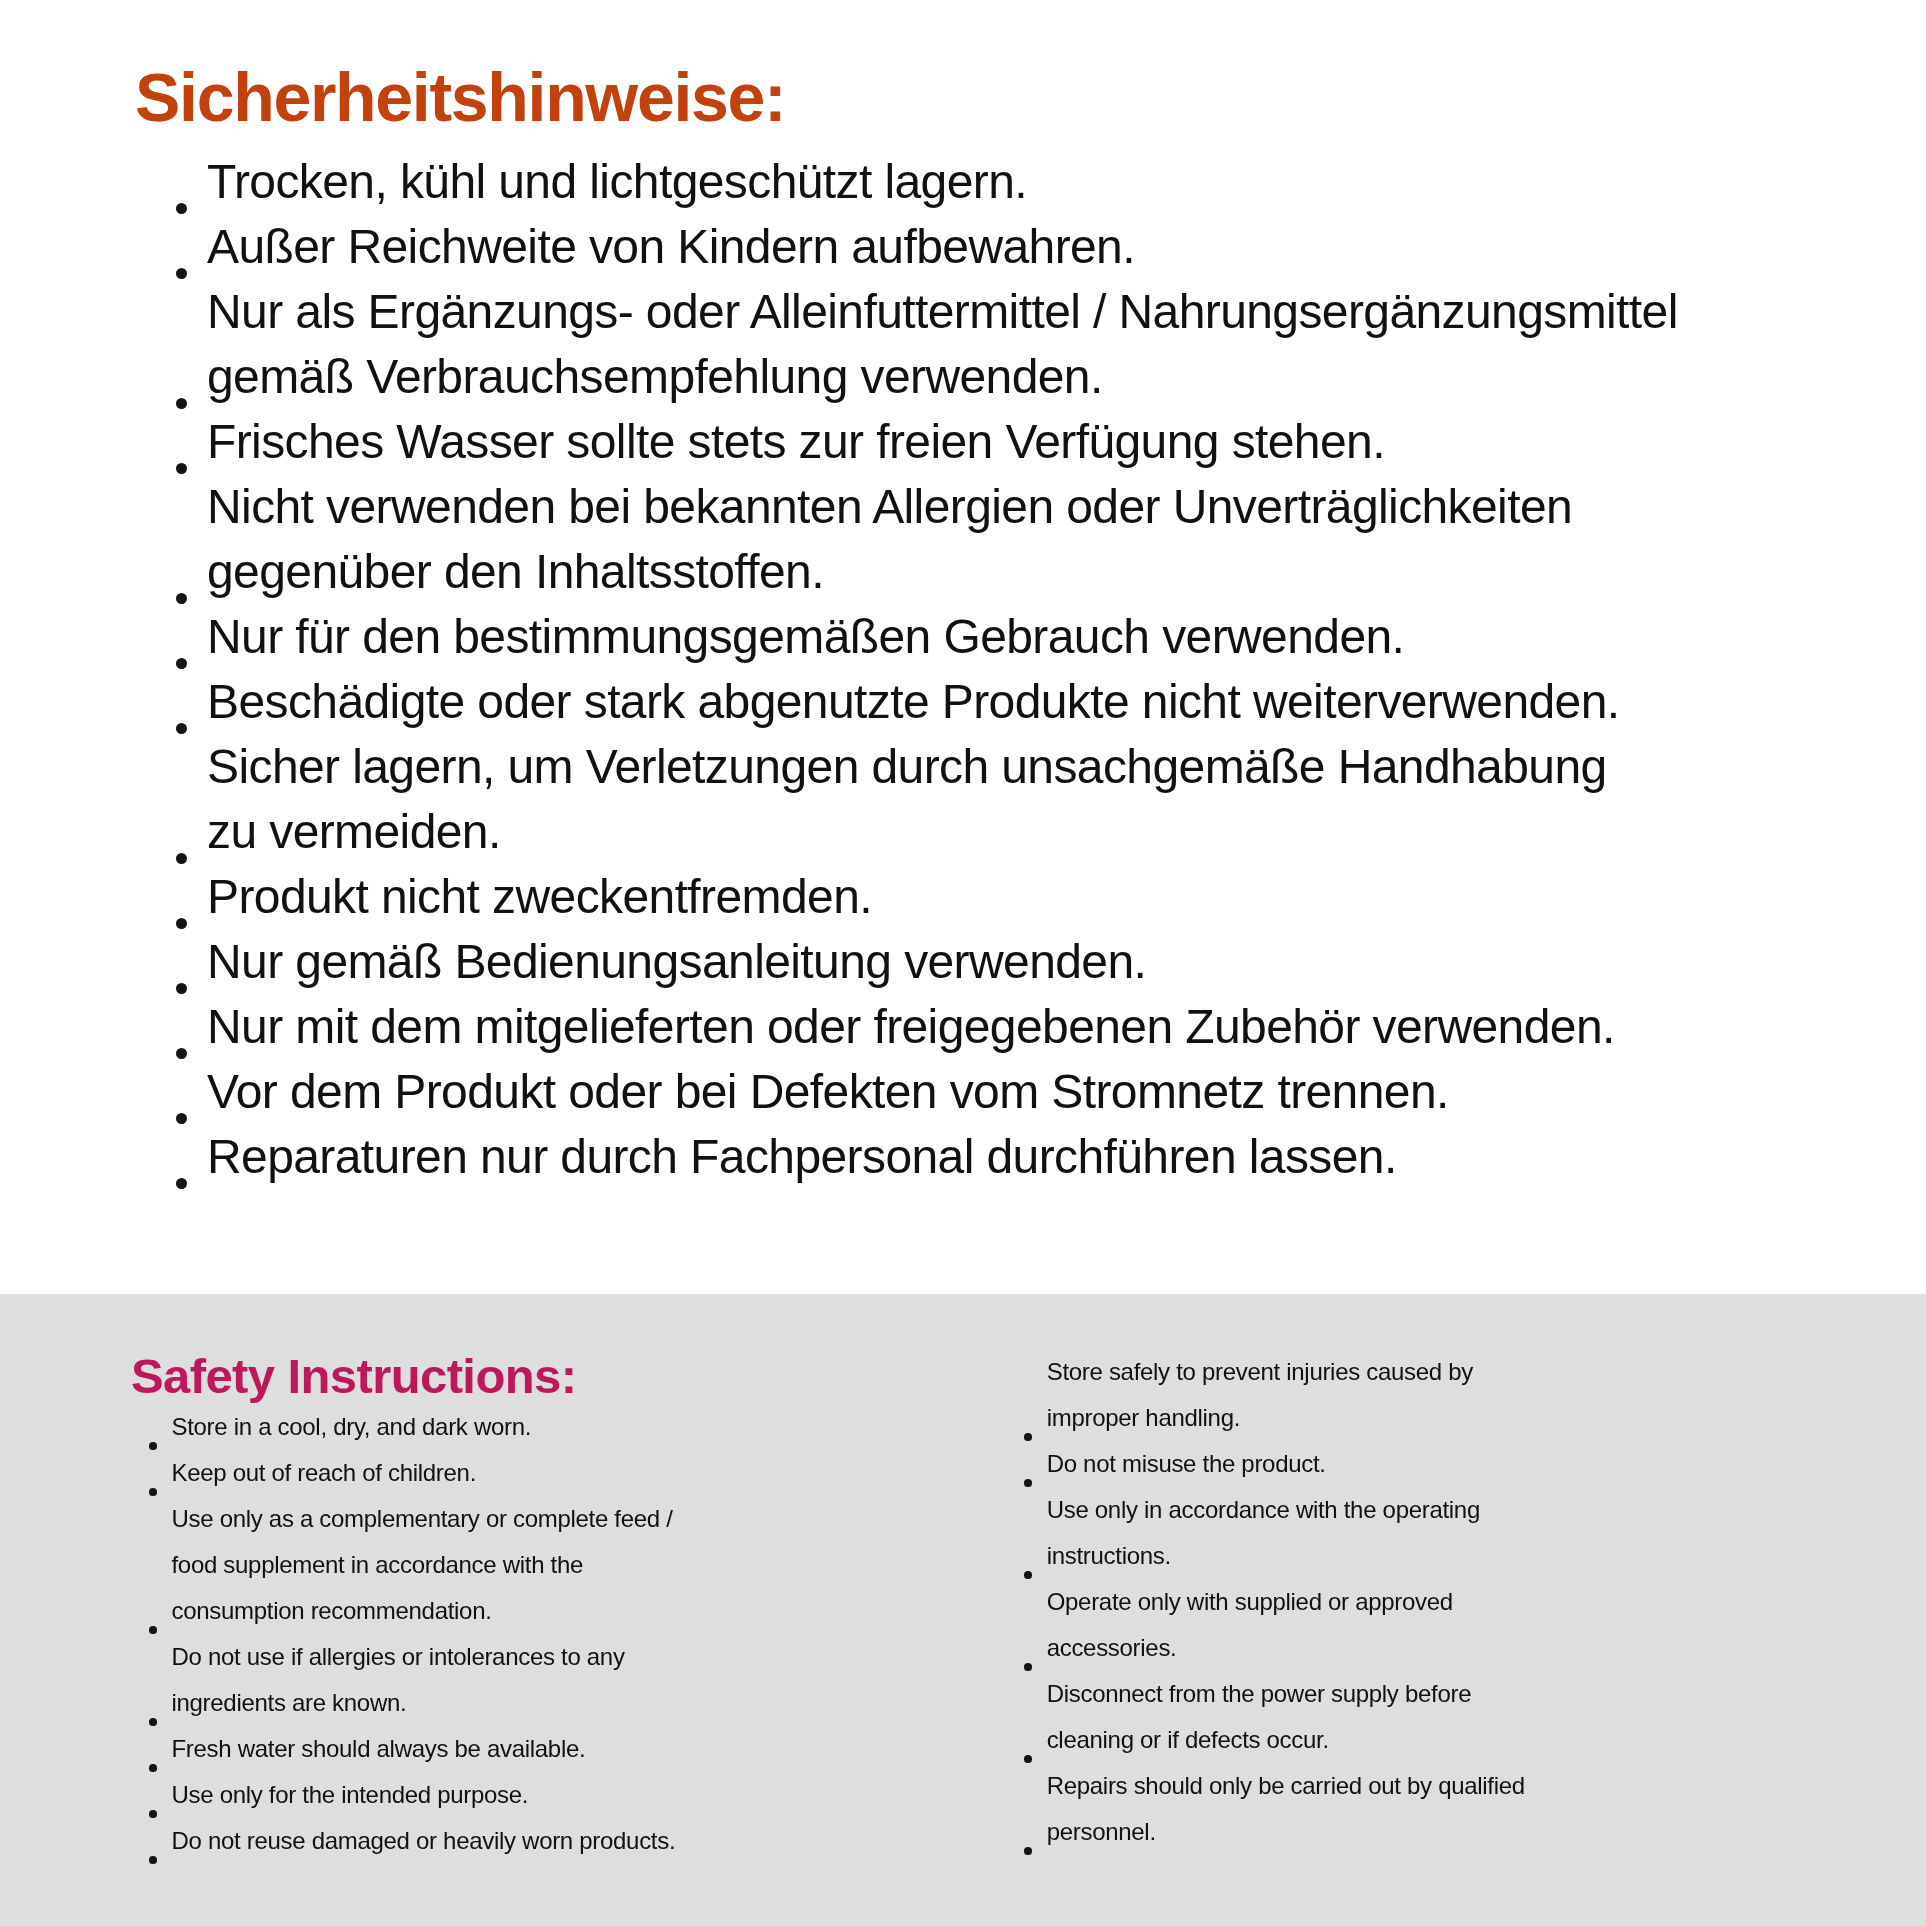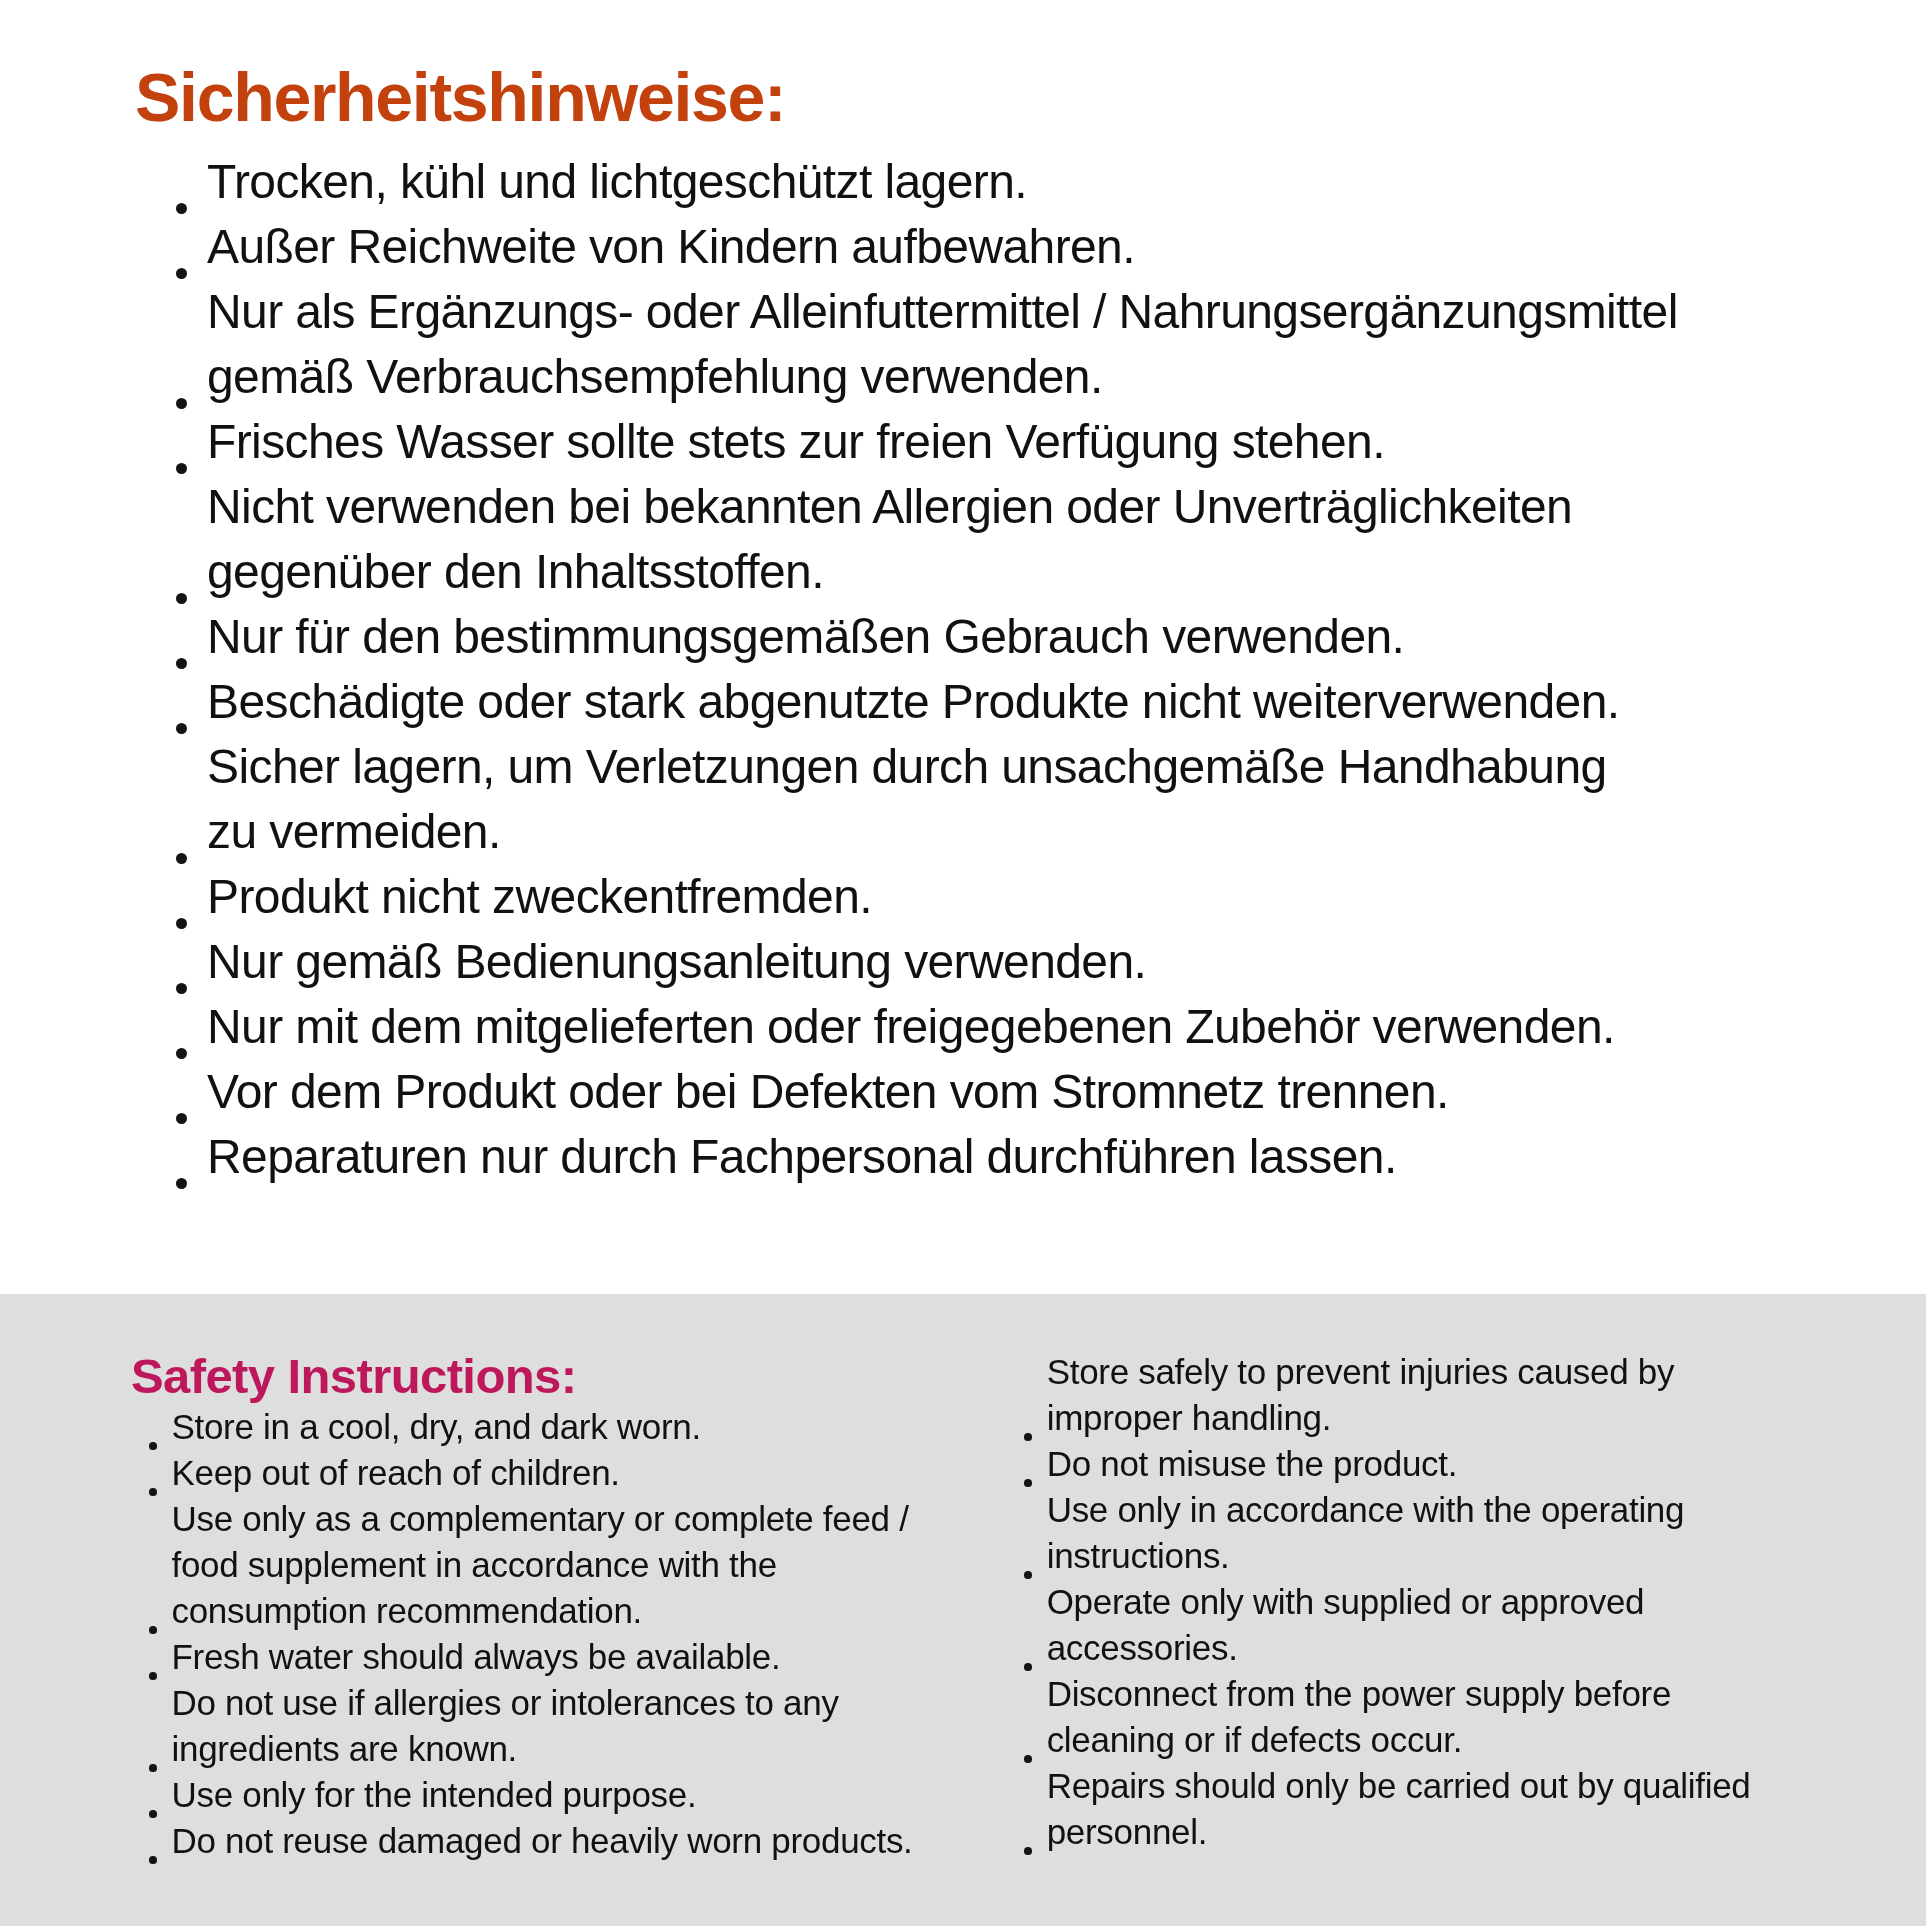--- a/index.html
+++ b/index.html
@@ -59,21 +59,21 @@
     font-size: 49px;
     line-height: 55px;
     font-weight: 700;
     letter-spacing: -0.6px;
     color: #be185d;
   }
   .en-list {
     list-style: none;
     margin: 0;
     padding: 0;
-    font-size: 35px;
+    font-size: 24px;
     line-height: 46px;
     letter-spacing: -0.3px;
   }
   .en-list .dot { width: 7.7px; height: 7.7px; margin: 18.6px 14.8px 0 18px; }
   .en-col-right .en-list .dot { margin-left: 3.2px; }
 </style>
 </head>
 <body>
 
 <div class="sheet">
@@ -152,26 +152,26 @@
             <span class="txt">Keep out of reach of children.</span>
           </li>
         <li class="li">
             <span class="dot"></span>
             <span class="txt">Use only as a complementary or complete feed /
 food supplement in accordance with the
 consumption recommendation.</span>
           </li>
         <li class="li">
             <span class="dot"></span>
-            <span class="txt">Fresh water should always be available.</span>
-          </li>
-        <li class="li">
-            <span class="dot"></span>
             <span class="txt">Do not use if allergies or intolerances to any
 ingredients are known.</span>
+          </li>
+        <li class="li">
+            <span class="dot"></span>
+            <span class="txt">Fresh water should always be available.</span>
           </li>
         <li class="li">
             <span class="dot"></span>
             <span class="txt">Use only for the intended purpose.</span>
           </li>
         <li class="li">
             <span class="dot"></span>
             <span class="txt">Do not reuse damaged or heavily worn products.</span>
           </li>
       </ul>

